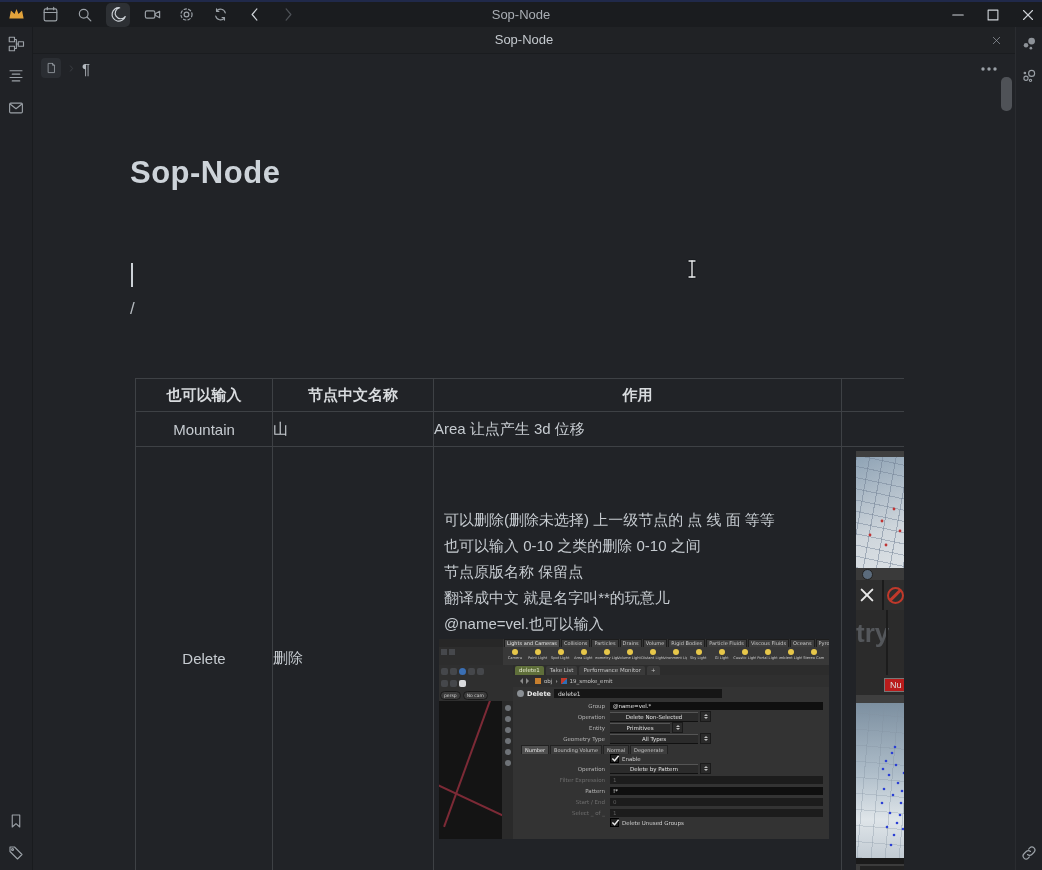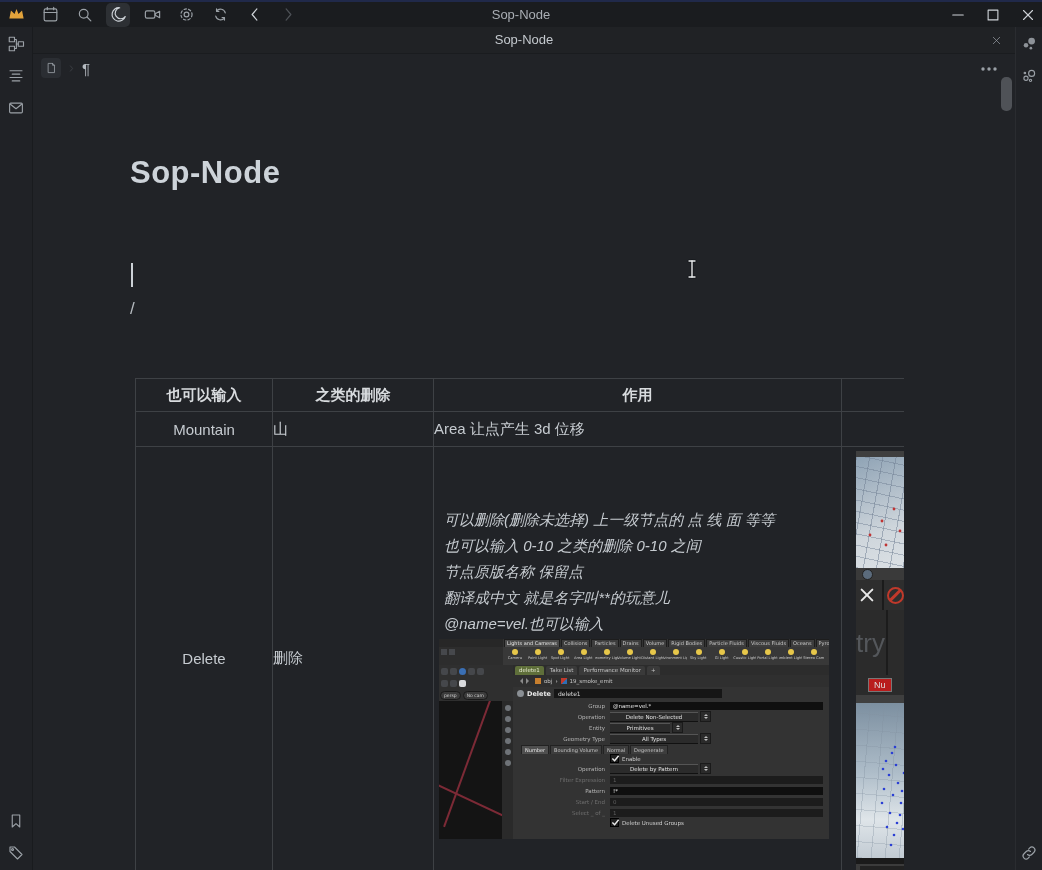--- a/index.html
+++ b/index.html
@@ -40,21 +40,21 @@
   .tablewrap{position:absolute;left:102px;top:351px;width:768px;height:492px;overflow:hidden;
              border-left:1px solid #3e4145;border-top:1px solid #3e4145;}
   table.ntable{border-collapse:collapse;table-layout:fixed;width:965px;font-size:15px;color:#c6cbd0;}
   .ntable th,.ntable td{border-right:1px solid #3e4145;border-bottom:1px solid #3e4145;padding:0;}
   .ntable th{height:32px;font-weight:700;color:#d8dbde;text-align:center;}
   .ntable .c1{width:136px;} .ntable .c2{width:160px;} .ntable .c3{width:407px;} .ntable .c4{width:262px;}
   .ntable tr.r1 td{height:34px;}
   .cell-center{text-align:center;vertical-align:middle;}
   .cell-left{text-align:left;vertical-align:middle;padding-left:10px;}
   td.desc{vertical-align:top;padding:60px 0 0 10px;}
-  .line{line-height:26px;white-space:nowrap;font-style:italic;}
+  .line{line-height:26px;white-space:nowrap;}
   td.imgcol{position:relative;}
   
   .embed{margin:2px 0 0 -5px;width:390px;height:200px;background:#333;position:relative;overflow:hidden;
          font-family:"DejaVu Sans",sans-serif;}
   .shelftabs{height:8px;display:flex;align-items:flex-end;gap:1px;}
   .shelftabs .lead{width:64px;height:8px;background:#272727;flex:none;}
   .stab{flex:none;font-size:5px;line-height:7px;color:#c9c9c9;background:#3d3d3d;border:1px solid #1d1d1d;border-bottom:none;padding:0 2px;white-space:nowrap;overflow:hidden;}
   .stab.sel{background:#4b4b4b;color:#e6e6e6;}
   .shelftools{height:18px;background:#383838;display:flex;}
   .shelftools .lead{width:64px;height:18px;background:#2d2d2d;flex:none;display:flex;gap:2px;padding:2px;box-sizing:border-box;}
@@ -115,23 +115,23 @@
       repeating-linear-gradient(12deg,rgba(110,125,145,.45) 0 1px,transparent 1px 11px),
       linear-gradient(160deg,#8fa3b5,#cfd6dc 55%,#e3e7ea);position:relative;}
   .gap1{height:12px;background:#3a3a3a;display:flex;align-items:center;gap:4px;padding-left:6px;box-sizing:border-box;}
   .gap1 .knob{width:9px;height:9px;border-radius:50%;background:#5b6b7c;border:1px solid #222;}
   .xno{height:30px;background:#2e2e2e;display:flex;align-items:center;position:relative;}
   .xno .divline{position:absolute;left:26px;top:0;bottom:0;width:2px;background:#1b1b1b;}
   .no-ic{width:13px;height:13px;border:2.5px solid #c0392b;border-radius:50%;position:relative;margin-left:12px;}
   .no-ic::after{content:"";position:absolute;left:5px;top:-1px;width:2.5px;height:14px;background:#c0392b;transform:rotate(45deg);}
   .tryrow{height:65px;background:#2b2b2b;position:relative;}
   .tryrow .divline{position:absolute;left:30px;top:0;bottom:0;width:2px;background:#1c1c1c;}
-  .trytext{position:absolute;left:0;top:8px;font-size:26px;color:#54575b;font-weight:400;margin-top:10px;}
+  .trytext{position:absolute;left:0;top:8px;font-size:26px;color:#54575b;font-weight:700;}
   .nurow{height:20px;background:#2b2b2b;display:flex;align-items:center;}
-  .nubox{margin-left:12px;border:1px solid #777;background:#b91c1c;color:#ddd;font-size:9px;padding:1px 5px;}
+  .nubox{margin-left:28px;border:1px solid #777;background:#b91c1c;color:#ddd;font-size:9px;padding:1px 5px;}
   .bar2{height:8px;background:#3f3f3f;}
   .vp2{height:155px;background:
       repeating-linear-gradient(95deg,rgba(130,145,160,.35) 0 1px,transparent 1px 14px),
       repeating-linear-gradient(5deg,rgba(130,145,160,.3) 0 1px,transparent 1px 16px),
       linear-gradient(180deg,#7c8fa0,#aebdc9 45%,#dfe5e9 75%,#c2cbd3);position:relative;}
   .bar3{height:6px;background:#1a1a1a;}
   .bar4{height:10px;background:#3b3b3b;display:flex;align-items:center;gap:3px;padding-left:4px;box-sizing:border-box;}
   .bar4 .inp{width:60px;height:6px;background:#222;}
 </style>
 </head>
@@ -327,21 +327,21 @@
           <line x1="6" y1="2" x2="6" y2="18"></line>
         </g>
       </svg>
   </div>
 
   <div class="tablewrap">
     <table class="ntable">
       <tbody>
           <tr>
         <th class="c1">也可以输入</th>
-        <th class="c2">之类的删除</th>
+        <th class="c2">节点中文名称</th>
         <th class="c3">作用</th>
         <th class="c4"></th>
       </tr>
       <tr class="r1">
         <td class="cell-center">Mountain</td>
         <td class="cell-left">山</td>
         <td class="cell-left">Area 让点产生 3d 位移</td>
         <td></td>
       </tr>
       <tr style="height:424px;">

